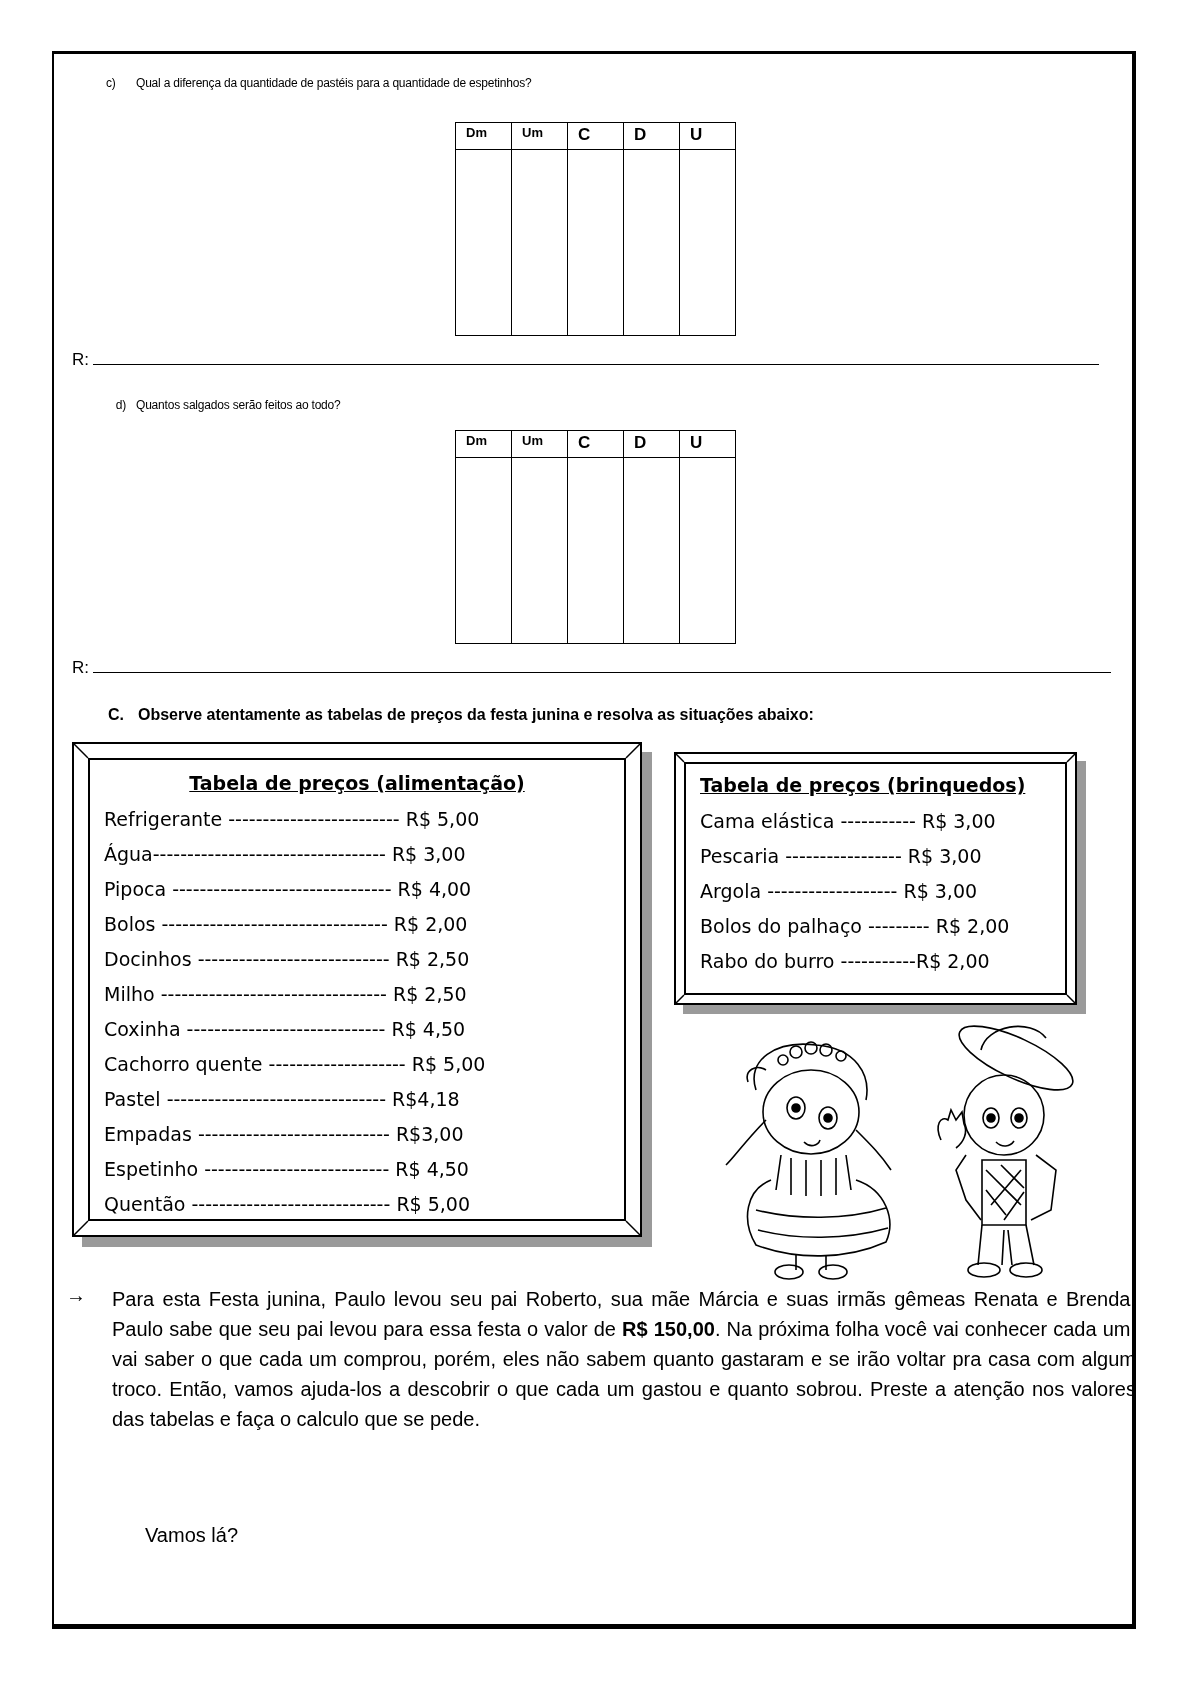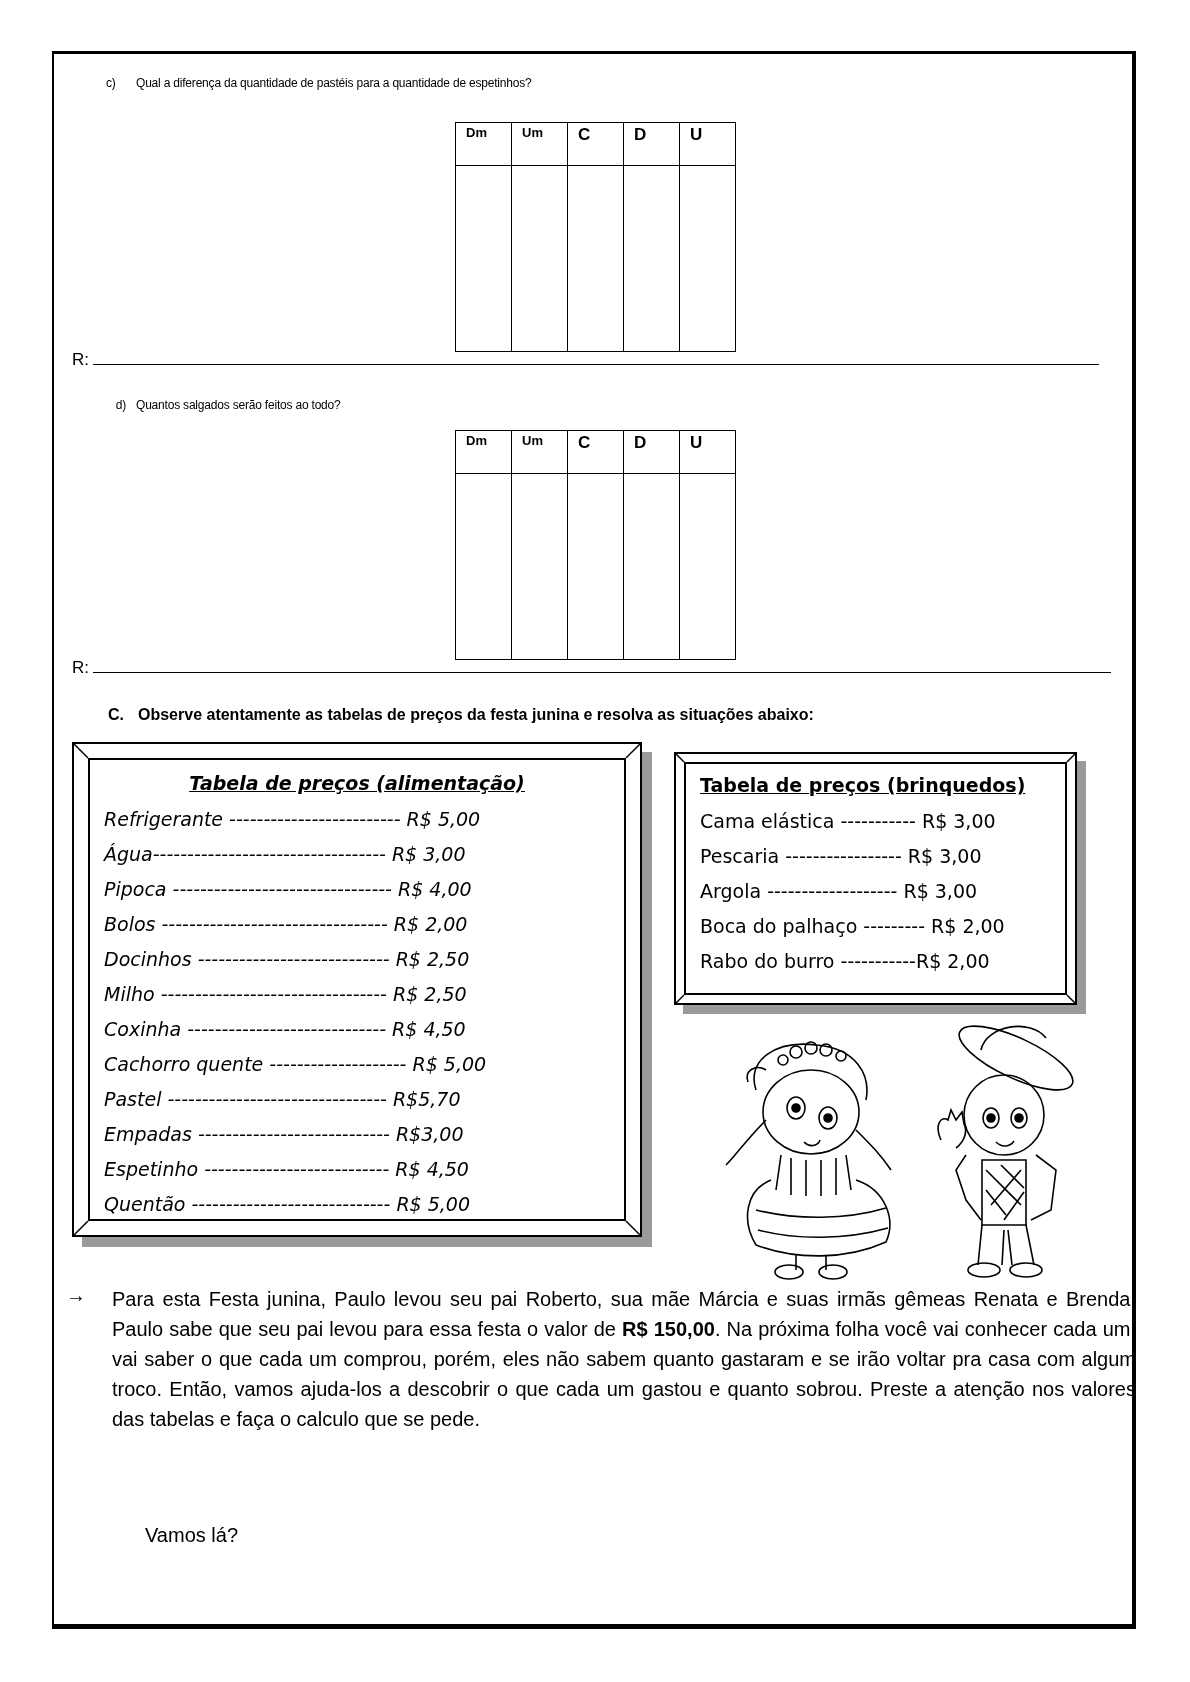--- a/index.html
+++ b/index.html
@@ -5,21 +5,21 @@
   html, body { margin: 0; padding: 0; background: #ffffff; }
   body { width: 1190px; height: 1682px; position: relative; overflow: hidden;
          font-family: "Liberation Sans", sans-serif; color: #000; }
   .page-frame { position: absolute; left: 52px; top: 51px; width: 1084px; height: 1578px;
                 border-left: 2px solid #000; border-top: 3px solid #000;
                 border-right: 4px solid #000; border-bottom: 5px solid #000; box-sizing: border-box; }
   .abs { position: absolute; }
   .q { font-size: 12px; letter-spacing: -0.2px; }
   .q .lbl { display: inline-block; width: 30px; }
   .grid { position: absolute; border-collapse: collapse; }
-  .grid th { border: 1px solid #000; height: 24px; padding: 0 0 16px 10px; text-align: left;
+  .grid th { border: 1px solid #000; height: 24px; padding: 0 0 0 10px; text-align: left;
              font-weight: bold; vertical-align: top; font-size: 13px; }
   .grid th.big { font-size: 17px; padding-top: 2px; }
   .grid th.small { padding-top: 2px; }
   .grid td { border: 1px solid #000; height: 185px; padding: 0; }
   .grid col { width: 56px; }
   .answer { font-size: 17px; white-space: nowrap; }
   .answer .line { display: inline-block; border-bottom: 1px solid #000; vertical-align: baseline; height: 14px; margin-left: 4px; }
   .section-title { font-weight: bold; font-size: 16px; }
   .comic { font-family: "DejaVu Sans", sans-serif; }
   .board-title { font-weight: bold; text-decoration: underline; font-size: 19px; }
@@ -99,41 +99,41 @@
   </table>
 
 <div class="abs answer" style="left:72px; top:658px;">
   <span>R:</span><span class="line" style="width:1018px;"></span>
 </div>
 
 <div class="abs section-title" style="left:108px; top:706px;">
   <span style="display:inline-block;width:30px;">C.</span><span>Observe atentamente as tabelas de preços da festa junina e resolva as situações abaixo:</span>
 </div>
 
-<div class="abs" style="left:72px; top:742px; width:580px; height:447px;font-style:italic;">
+<div class="abs" style="left:72px; top:742px; width:580px; height:447px;">
   <div class="shadow" style="position:absolute; left:10px; top:10px; width:570px; height:495px; background:#9a9a9a;"></div>
   <div style="position:absolute; left:0; top:0; width:570px; height:495px; background:#fff; border:2px solid #000; box-sizing:border-box;"></div>
   <svg class="bevel" width="570" height="495" style="position:absolute;left:0;top:0;">
     <line x1="0" y1="0" x2="16" y2="16" stroke="#000" stroke-width="1.5"></line>
     <line x1="570" y1="0" x2="554" y2="16" stroke="#000" stroke-width="1.5"></line>
     <line x1="0" y1="495" x2="16" y2="479" stroke="#000" stroke-width="1.5"></line>
     <line x1="570" y1="495" x2="554" y2="479" stroke="#000" stroke-width="1.5"></line>
   </svg>
   <div style="position:absolute; left:16px; top:16px; width:538px; height:463px; border:2px solid #000; box-sizing:border-box; background:#fff;"></div>
   <div class="abs comic board-title" style="left:0; width:570px; text-align:center; top:30px;">Tabela de preços (alimentação)</div>
   <div class="abs comic" style="left:32px; top:60px;">
     <div class="price-row"><span>Refrigerante</span> <span>-------------------------</span> <span>R$ 5,00</span></div>
     <div class="price-row"><span>Água</span><span>----------------------------------</span> <span>R$ 3,00</span></div>
     <div class="price-row"><span>Pipoca</span> <span>--------------------------------</span> <span>R$ 4,00</span></div>
     <div class="price-row"><span>Bolos</span> <span>---------------------------------</span> <span>R$ 2,00</span></div>
     <div class="price-row"><span>Docinhos</span> <span>----------------------------</span> <span>R$ 2,50</span></div>
     <div class="price-row"><span>Milho</span> <span>---------------------------------</span> <span>R$ 2,50</span></div>
     <div class="price-row"><span>Coxinha</span> <span>-----------------------------</span> <span>R$ 4,50</span></div>
     <div class="price-row"><span>Cachorro quente</span> <span>--------------------</span> <span>R$ 5,00</span></div>
-    <div class="price-row"><span>Pastel</span> <span>--------------------------------</span> <span>R$5,70</span></div>
+    <div class="price-row"><span>Pastel</span> <span>--------------------------------</span> <span>R$4,18</span></div>
     <div class="price-row"><span>Empadas</span> <span>----------------------------</span> <span>R$3,00</span></div>
     <div class="price-row"><span>Espetinho</span> <span>---------------------------</span> <span>R$ 4,50</span></div>
     <div class="price-row"><span>Quentão</span> <span>-----------------------------</span> <span>R$ 5,00</span></div>
   </div>
 </div>
 
 <div class="abs" style="left:674px; top:752px; width:412px; height:262px;">
   <div style="position:absolute; left:9px; top:9px; width:403px; height:253px; background:#9a9a9a;"></div>
   <div style="position:absolute; left:0; top:0; width:403px; height:253px; background:#fff; border:2px solid #000; box-sizing:border-box;"></div>
   <svg width="403" height="253" style="position:absolute;left:0;top:0;">
@@ -141,21 +141,21 @@
     <line x1="403" y1="0" x2="393" y2="10" stroke="#000" stroke-width="1.5"></line>
     <line x1="0" y1="253" x2="10" y2="243" stroke="#000" stroke-width="1.5"></line>
     <line x1="403" y1="253" x2="393" y2="243" stroke="#000" stroke-width="1.5"></line>
   </svg>
   <div style="position:absolute; left:10px; top:10px; width:383px; height:233px; border:2px solid #000; box-sizing:border-box; background:#fff;"></div>
   <div class="abs comic board-title" style="left:26px; top:22px;">Tabela de preços (brinquedos)</div>
   <div class="abs comic" style="left:26px; top:52px;">
     <div class="price-row2"><span>Cama elástica</span> <span>-----------</span> <span>R$ 3,00</span></div>
     <div class="price-row2"><span>Pescaria</span> <span>-----------------</span> <span>R$ 3,00</span></div>
     <div class="price-row2"><span>Argola</span> <span>-------------------</span> <span>R$ 3,00</span></div>
-    <div class="price-row2"><span>Boca do palhaço</span> <span>---------</span> <span>R$ 2,00</span></div>
+    <div class="price-row2"><span>Bolos do palhaço</span> <span>---------</span> <span>R$ 2,00</span></div>
     <div class="price-row2"><span>Rabo do burro</span> <span>-----------</span><span>R$ 2,00</span></div>
   </div>
 </div>
 
 <svg class="illus" style="left:686px; top:1020px;" width="400" height="262" viewBox="0 0 400 262" fill="none" stroke="#000" stroke-width="1.6">
   <g>
 
     <path d="M70 70 C60 40 90 20 130 25 C170 28 185 55 180 80"></path>
     <path d="M62 62 C58 50 70 44 80 50"></path>
     <circle cx="110" cy="32" r="6"></circle>

